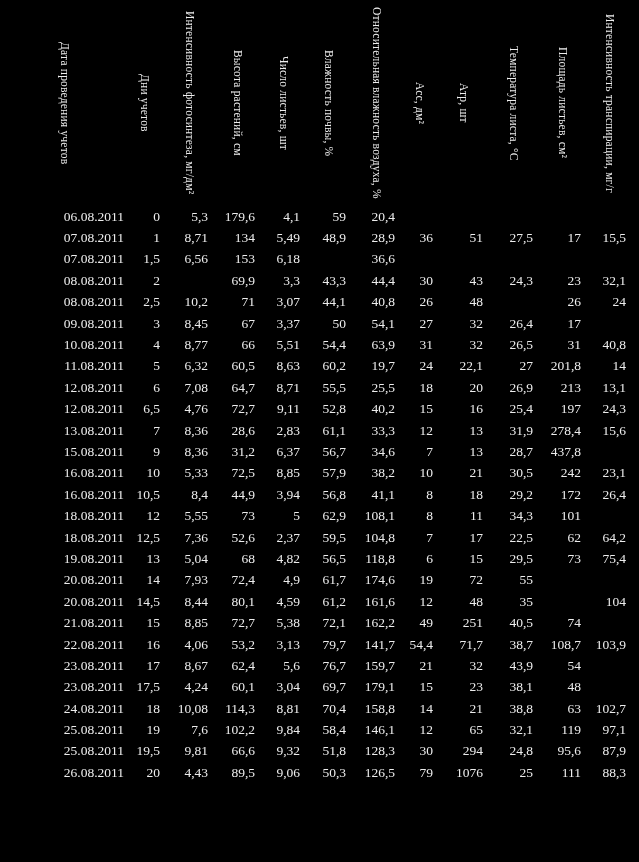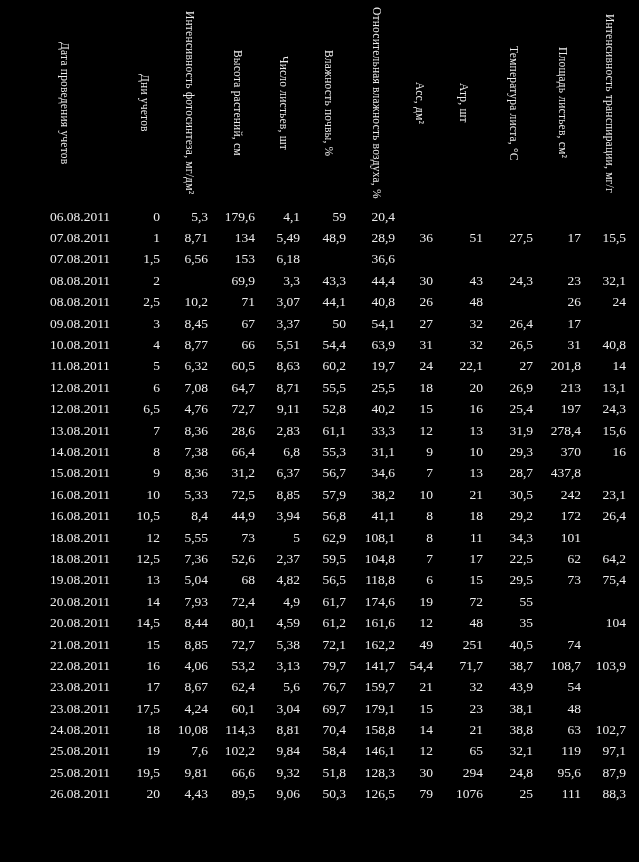--- a/index.html
+++ b/index.html
@@ -44,21 +44,21 @@
     white-space:normal;
     text-align:center;
   }
   tbody td{
     height:21.4px;
     font-size:13.5px;
     text-align:right;
     padding-right:6px;
   }
   tbody td.date{
-    text-align:center;
+    text-align:right;
     padding-left:30px;
     padding-right:0;
   }
   tbody tr{height:21.4px;}
 </style>
 </head>
 <body>
 
 <div id="sheet">
   <table>
@@ -289,34 +289,20 @@
           <td>2,83</td>
           <td>61,1</td>
           <td>33,3</td>
           <td>12</td>
           <td>13</td>
           <td>31,9</td>
           <td>278,4</td>
           <td>15,6</td>
         </tr>
         <tr>
-          <td class="date">14.08.2011</td>
-          <td>8</td>
-          <td>7,38</td>
-          <td>66,4</td>
-          <td>6,8</td>
-          <td>55,3</td>
-          <td>31,1</td>
-          <td>9</td>
-          <td>10</td>
-          <td>29,3</td>
-          <td>370</td>
-          <td>16</td>
-        </tr>
-        <tr>
           <td class="date">15.08.2011</td>
           <td>9</td>
           <td>8,36</td>
           <td>31,2</td>
           <td>6,37</td>
           <td>56,7</td>
           <td>34,6</td>
           <td>7</td>
           <td>13</td>
           <td>28,7</td>

